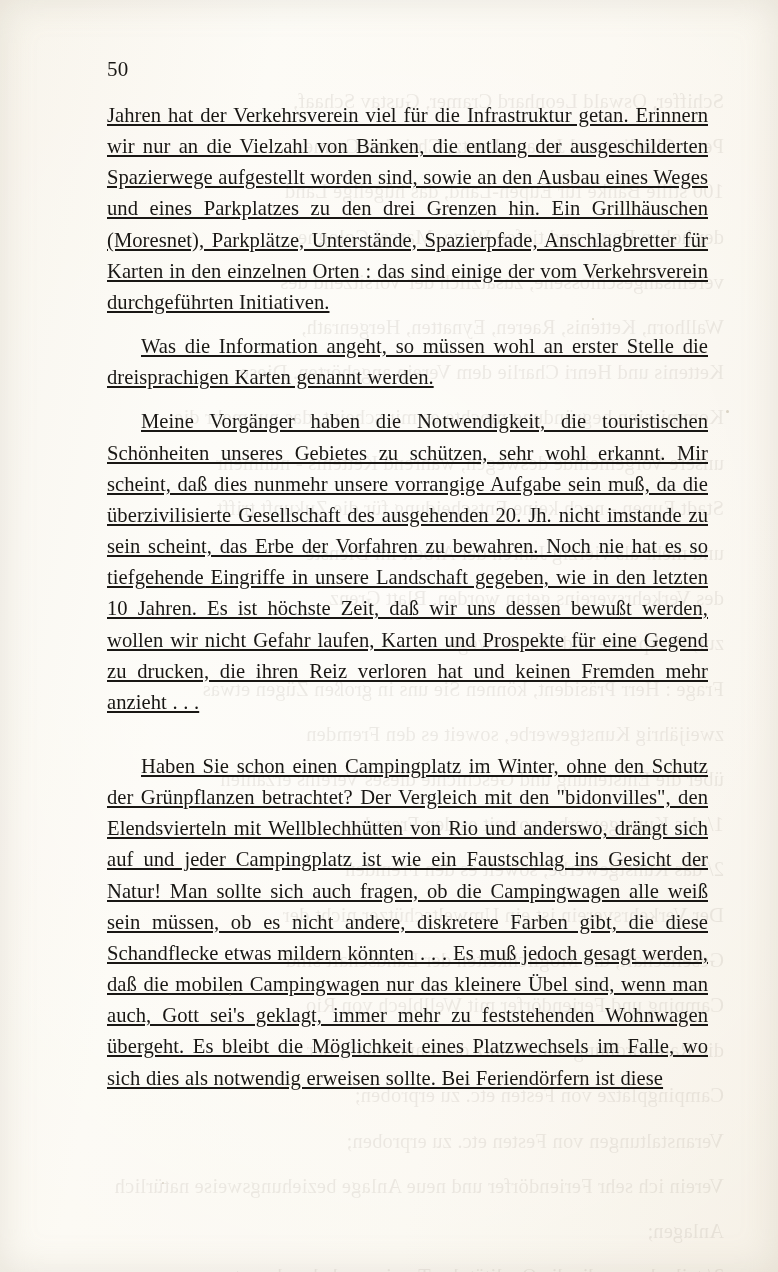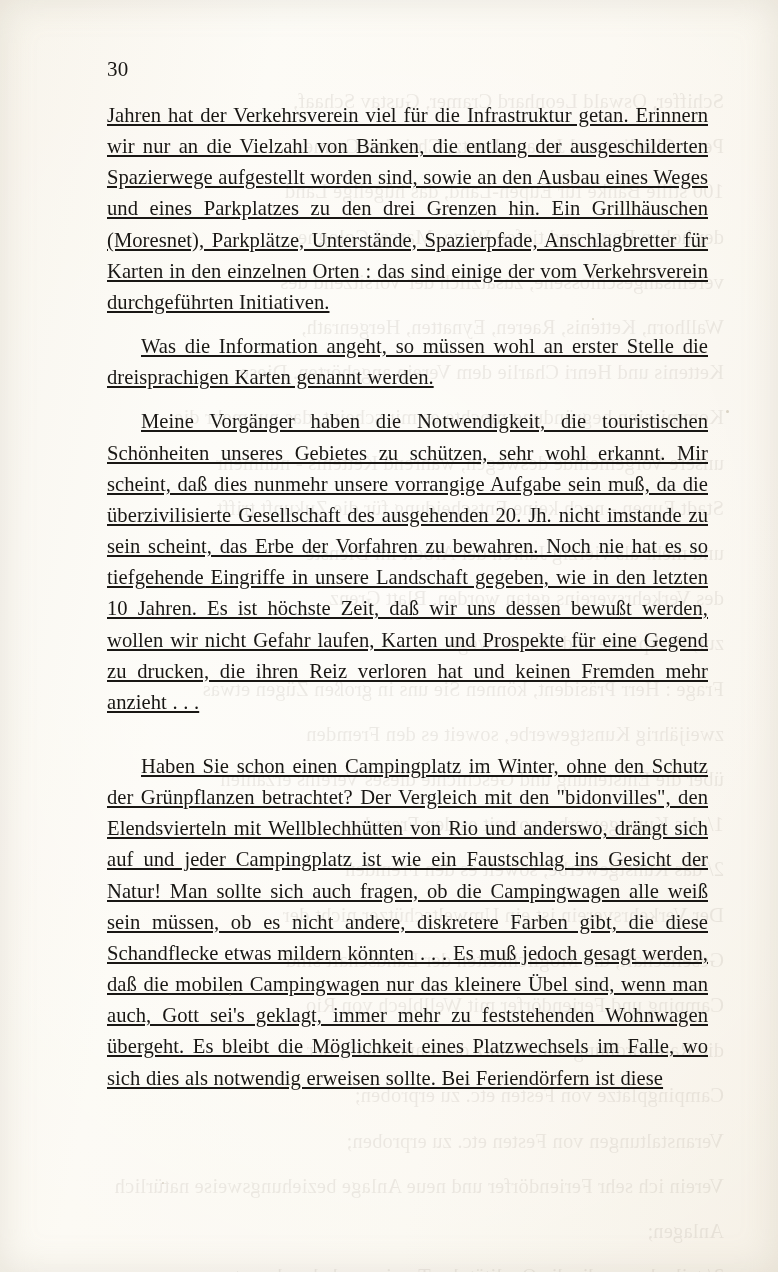--- a/index.html
+++ b/index.html
@@ -128,21 +128,21 @@
       <p>die Raumordnung und Schutz der Landschaft, der</p>
       <p>Campingplätze von Festen etc. zu erproben;</p>
       <p>Veranstaltungen von Festen etc. zu erproben;</p>
       <p>Verein ich sehr Feriendörfer und neue Anlage beziehungsweise natürlich</p>
       <p>Anlagen;</p>
       <p>3/ teilnehmen, die die Qualität des Tourismus heben konnten</p>
     </div>
 
   <div id="content">
 
-    <div class="folio">30</div>
+    <div class="folio">50</div>
 
     <p class="para noindent">Jahren hat der Verkehrsverein viel für die Infrastruktur getan. Erinnern wir nur an die Vielzahl von Bänken, die entlang der ausgeschilderten Spazierwege aufgestellt worden sind, sowie an den Ausbau eines Weges und eines Parkplatzes zu den drei Grenzen hin. Ein Grillhäuschen (Moresnet), Parkplätze, Unterstände, Spazierpfade, Anschlagbretter für Karten in den einzelnen Orten : das sind einige der vom Verkehrsverein durchgeführten Initiativen.</p>
 
     <div class="gap-md"></div>
 
     <p class="para">Was die Information angeht, so müssen wohl an erster Stelle die dreisprachigen Karten genannt werden.</p>
 
     <div class="gap-md"></div>
 
     <p class="para">Meine Vorgänger haben die Notwendigkeit, die touristischen Schönheiten unseres Gebietes zu schützen, sehr wohl erkannt. Mir scheint, daß dies nunmehr unsere vorrangige Aufgabe sein muß, da die überzivilisierte Gesellschaft des ausgehenden 20. Jh. nicht imstande zu sein scheint, das Erbe der Vorfahren zu bewahren. Noch nie hat es  so tiefgehende Eingriffe in unsere Landschaft gegeben, wie in den letzten 10 Jahren. Es ist höchste Zeit, daß wir uns dessen bewußt werden, wollen wir nicht Gefahr laufen, Karten und Prospekte für eine Gegend zu drucken, die ihren Reiz verloren hat und keinen Fremden mehr anzieht . . .</p>

